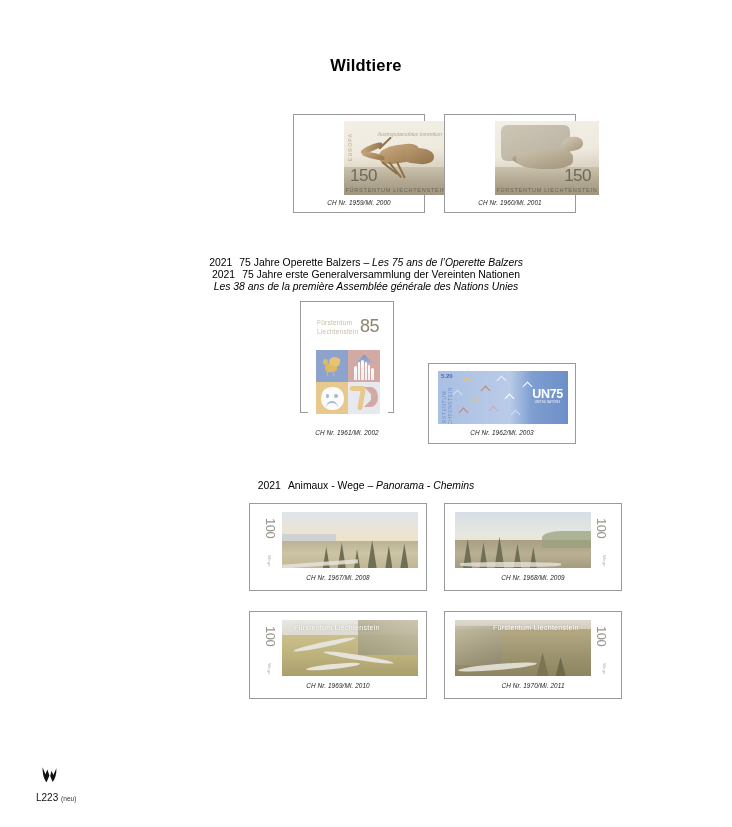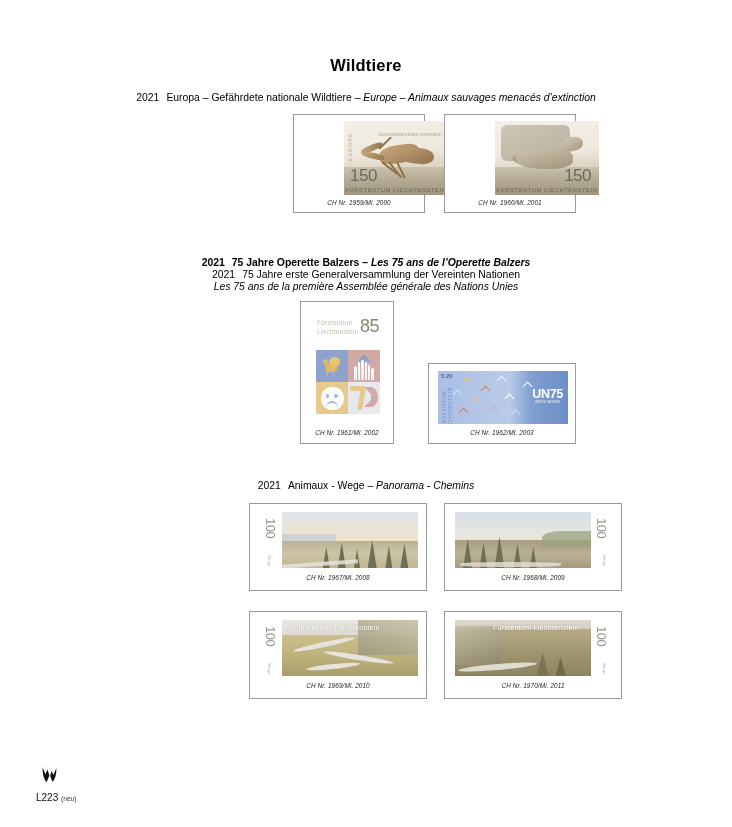--- a/index.html
+++ b/index.html
@@ -248,23 +248,20 @@
   }
   .footer-text .neu{font-size:6.6px;color:#333;}
 </style>
 </head>
 <body>
 
 <div class="page">
 
   <div class="page-title">Wildtiere</div>
 
-  <div class="section-line" style="top:92px;">
-    <span class="yr">2021</span><span>Europa – Gefährdete nationale Wildtiere –</span> <span class="it">Europe – Animaux sauvages menacés d’extinction</span>
-  </div>
 
   <div class="frame" style="left:293px;top:114px;width:132px;height:99px;">
     <div class="stamp wild" style="left:14px;top:6px;width:104px;height:74px;">
       <div class="ground"></div>
       <div class="europa">EUROPA</div>
       <div class="latin">Austropotamobius torrentium</div>
       <div class="cray">
         <div class="shell"></div>
           <div class="tail"></div>
         <div class="claw1"></div>
@@ -288,29 +285,29 @@
         <div class="tailp"></div>
           <div class="body"></div>
           <div class="head"></div>
       </div>
       <div class="val" style="right:8px;bottom:9px;">150</div>
       <div class="country">FÜRSTENTUM LIECHTENSTEIN</div>
     </div>
     <div class="cap" style="top:84px;">CH Nr. 1960/Mi. 2001</div>
   </div>
 
-  <div class="section-line" style="top:257px;font-weight:bold;">
+  <div class="section-line" style="top:257px;">
     <span class="yr">2021</span><span>75 Jahre Operette Balzers –</span> <span class="it">Les 75 ans de l’Operette Balzers</span>
   </div>
   <div class="section-line" style="top:269px;">
     <span class="yr">2021</span><span>75 Jahre erste Generalversammlung der Vereinten Nationen</span>
   </div>
-  <div class="section-line it" style="top:281px;">Les 75 ans de la première Assemblée générale des Nations Unies</div>
-
-  <div class="frame" style="left:300px;top:301px;width:94px;height:143px;">
+  <div class="section-line it" style="top:281px;">Les 38 ans de la première Assemblée générale des Nations Unies</div>
+
+  <div class="frame" style="left:300px;top:301px;width:94px;height:112px;">
     <div class="stamp oper" style="left:7px;top:6px;width:80px;height:117px;">
       <div class="oname">Fürstentum Liechtenstein</div>
       <div class="oval">85</div>
       <div class="quad" style="left:8px;top:42px;width:64px;height:64px;">
         <div class="q1">
           <div class="griffin">
             <div class="gb"></div>
               <div class="gw"></div>
               <div class="gh"></div>
             <div class="gl" style="left:26%;top:64%;transform:rotate(10deg);"></div>

